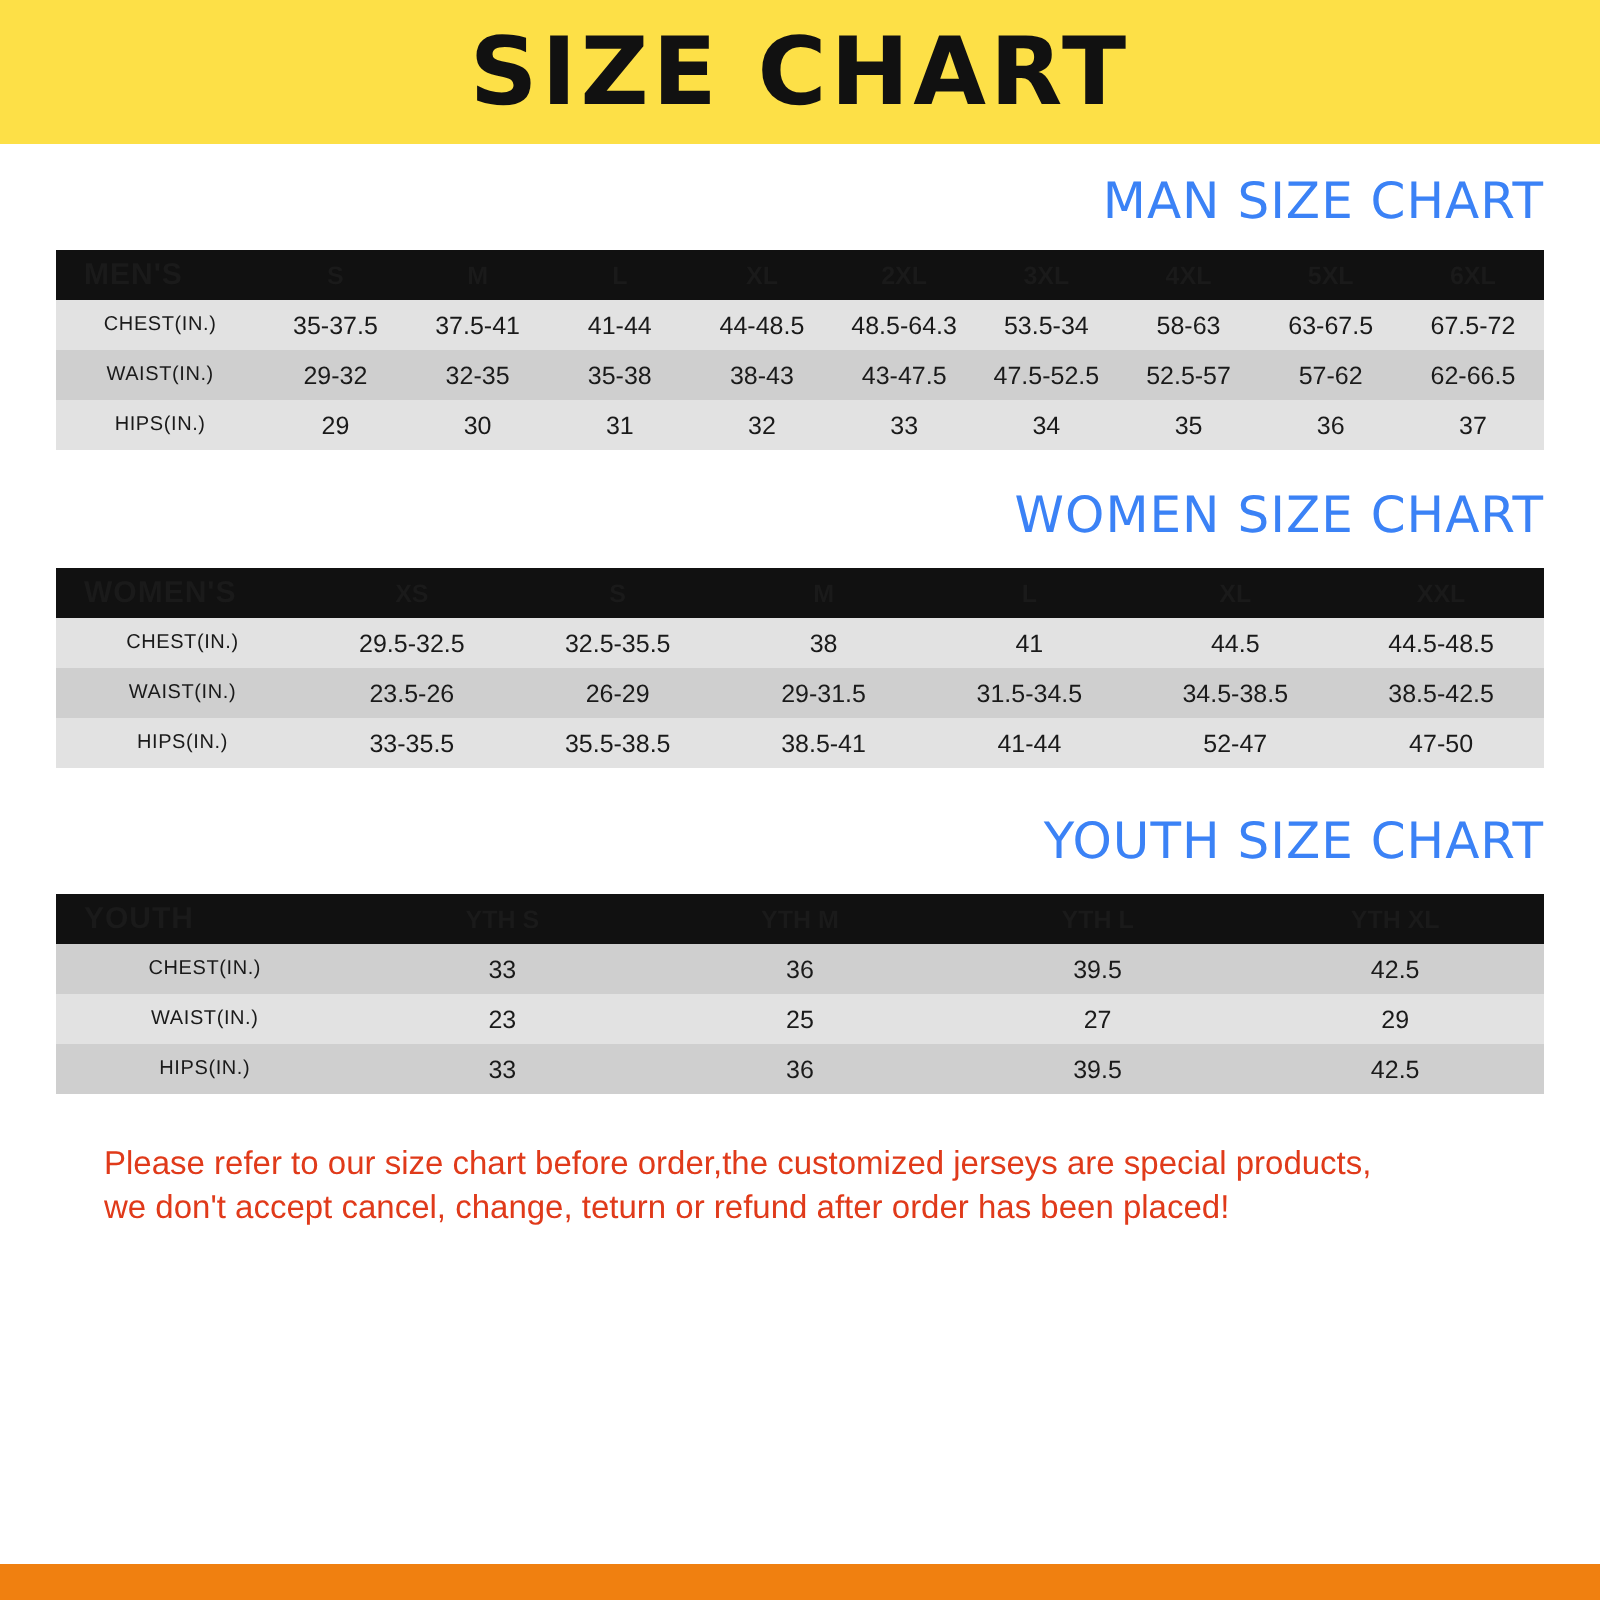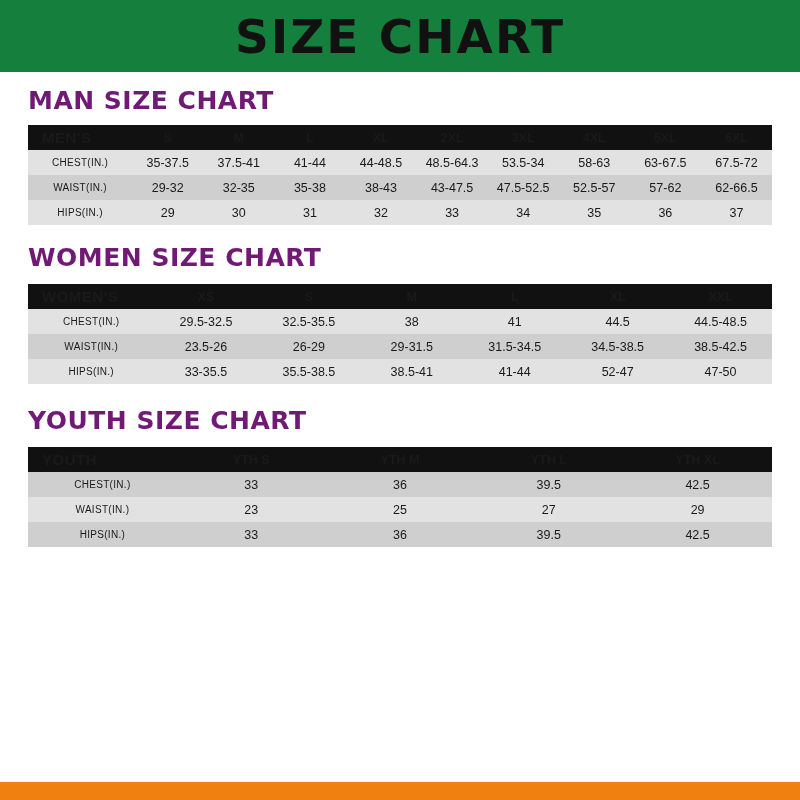--- a/index.html
+++ b/index.html
@@ -16,21 +16,21 @@
   }
   .page {
     width: 800px;
     height: 800px;
     position: relative;
     background: #ffffff;
     display: flex;
     flex-direction: column;
   }
   .header-bar {
-    background: #15803d;
+    background: #fde047;
     height: 72px;
     display: flex;
     align-items: center;
     justify-content: center;
     width: 100%;
   }
   .header-title {
     font-family: "DejaVu Sans", sans-serif;
     font-weight: bold;
     font-size: 47px;
@@ -38,25 +38,25 @@
     color: #111111;
     line-height: 1;
   }
   .content {
     padding: 0 28px;
     flex: 1;
     display: flex;
     flex-direction: column;
   }
   .section-title {
-    text-align: left;
+    text-align: right;
     font-family: "DejaVu Sans", sans-serif;
-    font-weight: bold;
+    font-weight: normal;
     font-size: 25px;
-    color: #701a75;
+    color: #3b82f6;
     letter-spacing: 0.5px;
   }
   .t1 { margin-top: 14px; margin-bottom: 10px; }
   .t2 { margin-top: 18px; margin-bottom: 12px; }
   .t3 { margin-top: 22px; margin-bottom: 12px; }
 
   table.size-table {
     width: 100%;
     border-collapse: collapse;
     table-layout: fixed;
@@ -281,17 +281,21 @@
         <tr class="dark">
           <td class="row-head">HIPS(IN.)</td>
           <td>33</td>
           <td>36</td>
           <td>39.5</td>
           <td>42.5</td>
         </tr>
       </tbody>
     </table>
 
+    <div class="footer-note">
+      <div>Please refer to our size chart before order,the customized jerseys are special products,</div>
+      <div>we don't accept cancel, change, teturn or refund after order has been placed!</div>
+    </div>
 
   </div>
 
   <div class="footer-bar"></div>
 </div>
 
 </body></html>

